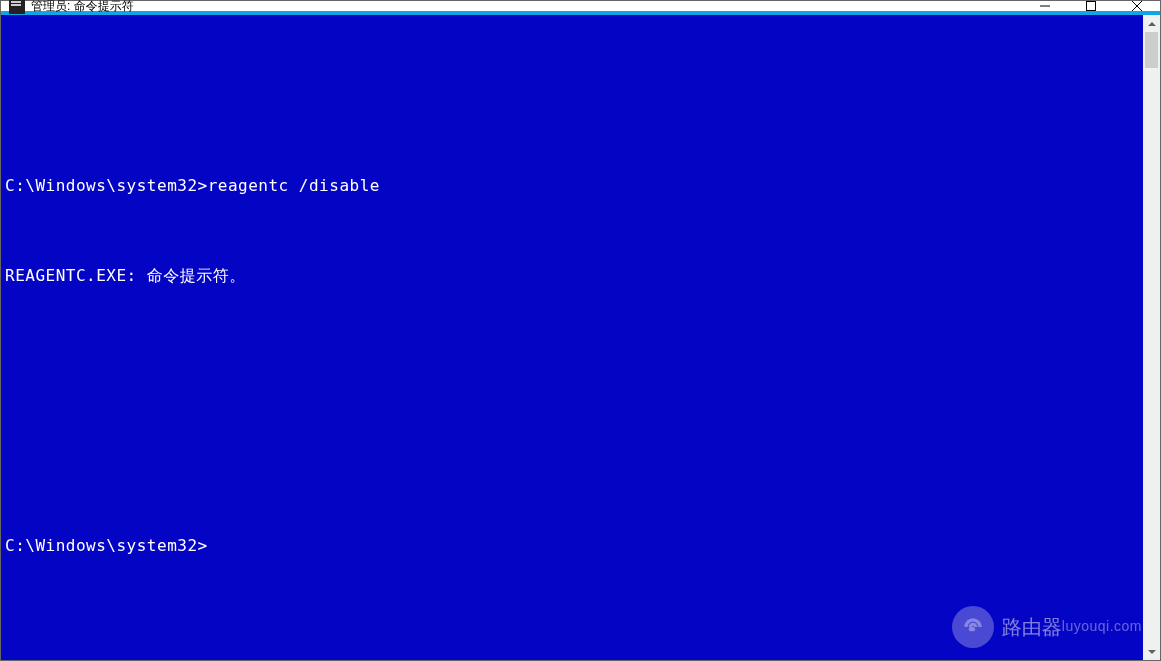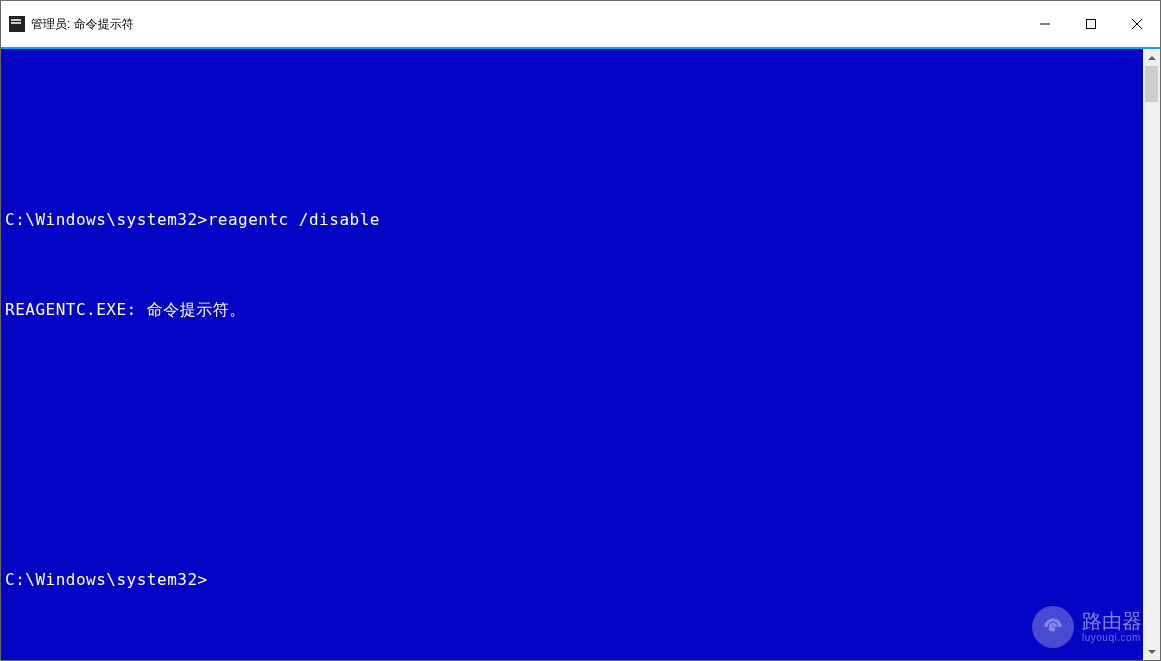--- a/index.html
+++ b/index.html
@@ -9,25 +9,25 @@
     width: 1161px;
     height: 661px;
     border: 1px solid #666;
     display: flex;
     flex-direction: column;
     background: #fff;
     position: relative;
   }
 
   .titlebar {
-    height: 48px;
+    height: 14px;
     background: #ffffff;
     display: flex;
     align-items: center;
-    border-bottom: 2px solid #0ea5e9;
+    border-bottom: 4px solid #0ea5e9;
     user-select: none;
   }
   .titlebar .icon {
     width: 16px; height: 16px;
     margin: 0 6px 0 8px;
     background: #222;
     position: relative;
   }
   .titlebar .icon::after {
     content: "";
@@ -102,23 +102,23 @@
     opacity: 0.55;
     pointer-events: none;
   }
   .watermark .badge {
     width: 42px; height: 42px;
     border-radius: 50%;
     background: rgba(255,255,255,0.5);
     display: flex; align-items: center; justify-content: center;
   }
   .watermark .badge svg { width: 26px; height: 26px; }
-  .watermark .txt { display: flex; flex-direction: column; line-height: 1; }
+  .watermark .txt { display: flex; flex-direction: row; line-height: 1; }
   .watermark .txt .big { font-size: 20px; color: rgba(255,255,255,0.9); font-weight: 500; }
-  .watermark .txt .small { font-size: 10px; color: rgba(255,255,255,0.7); margin-top: 2px; letter-spacing: 0.5px; }
+  .watermark .txt .small { font-size: 14px; color: rgba(255,255,255,0.7); margin-top: 2px; letter-spacing: 0.5px; }
 </style>
 </head>
 <body>
 
 <div class="window">
 
   <div class="titlebar">
     <div class="icon"></div>
     <div class="title">管理员: 命令提示符</div>
     <div class="spacer"></div>

